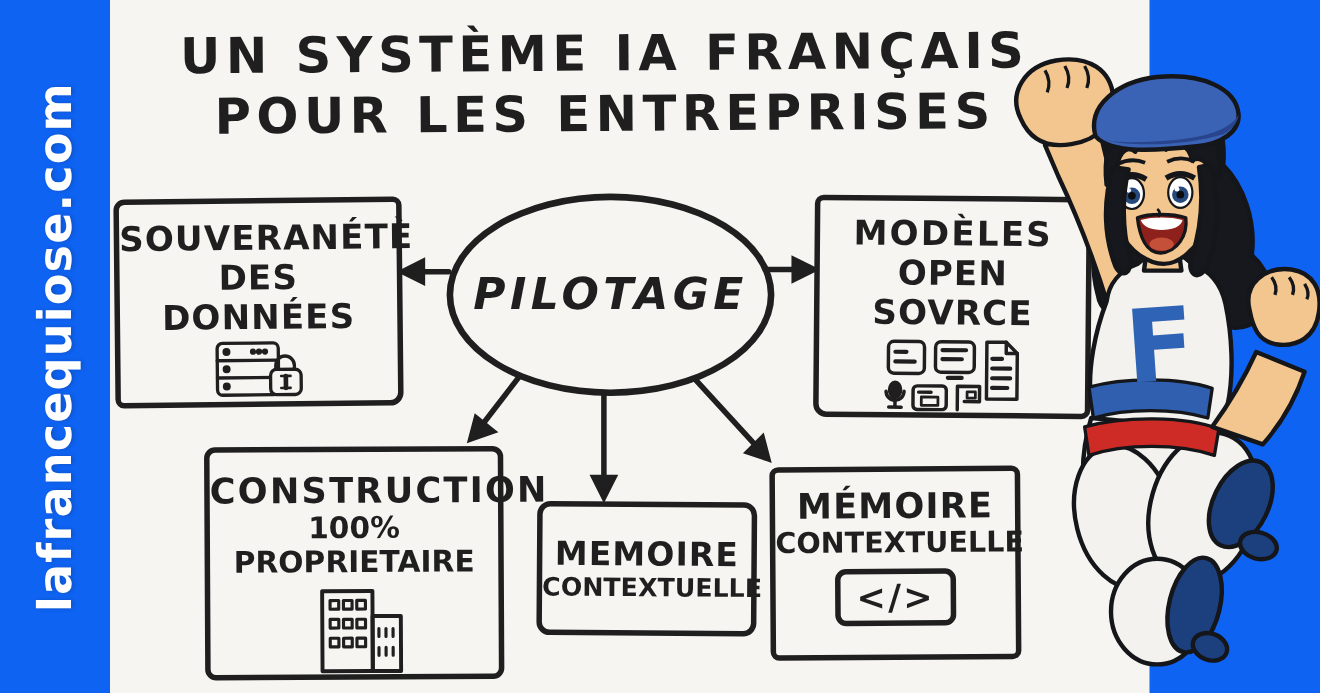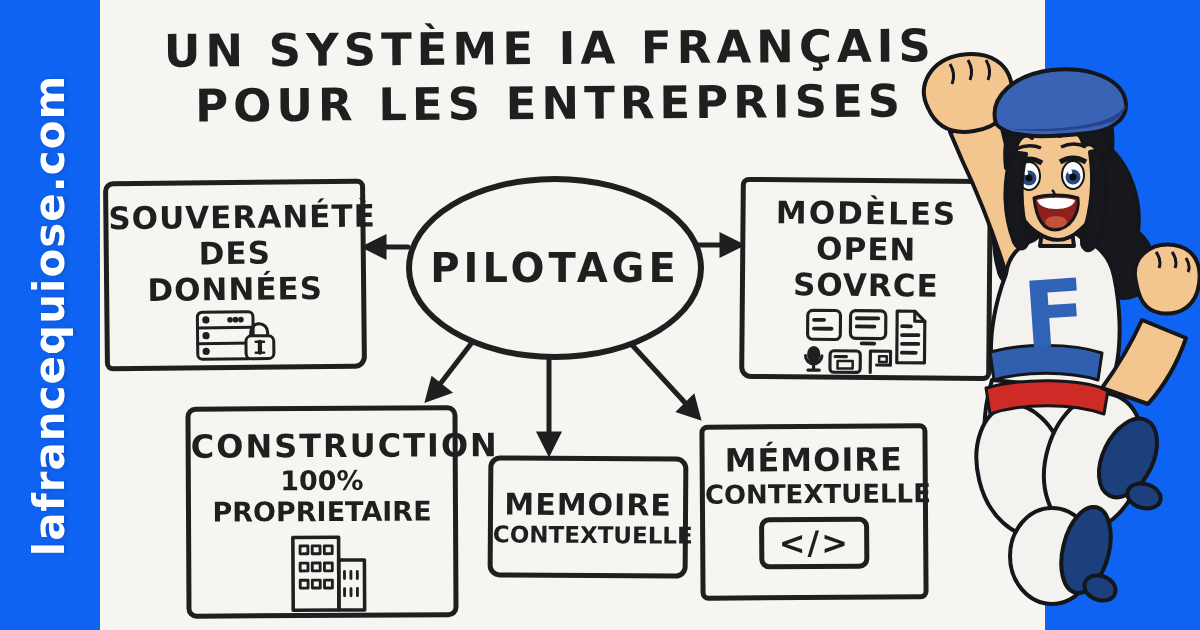--- a/index.html
+++ b/index.html
@@ -29,20 +29,21 @@
     font-weight:bold;font-size:45px;line-height:1.22;letter-spacing:5px;
     transform:rotate(-0.4deg);
   }
   
   .hub{
     position:absolute;left:406px;top:176px;width:286px;height:172px;
     border:6px solid #1f1f1f;border-radius:50%;
     display:flex;flex-direction:row;align-items:center;justify-content:center;
     font-weight:bold;font-size:40px;letter-spacing:4px;line-height:1.15;
     background:#f7f5f2;
+    font-style:italic;
   }
   
   .node{
     position:absolute;border:5px solid #1f1f1f;background:#f7f5f2;
     display:flex;flex-direction:column;align-items:center;
     font-weight:bold;text-align:center;
   }
   .node .l1,.node .l2{width:100%;}
   .node-sovereignty{left:104px;top:180px;width:262px;height:190px;border-radius:10px 8px 12px 8px;transform:rotate(-0.6deg);padding-top:14px;box-sizing:border-box;}
   .node-sovereignty .l1{font-size:31px;letter-spacing:1px;}

